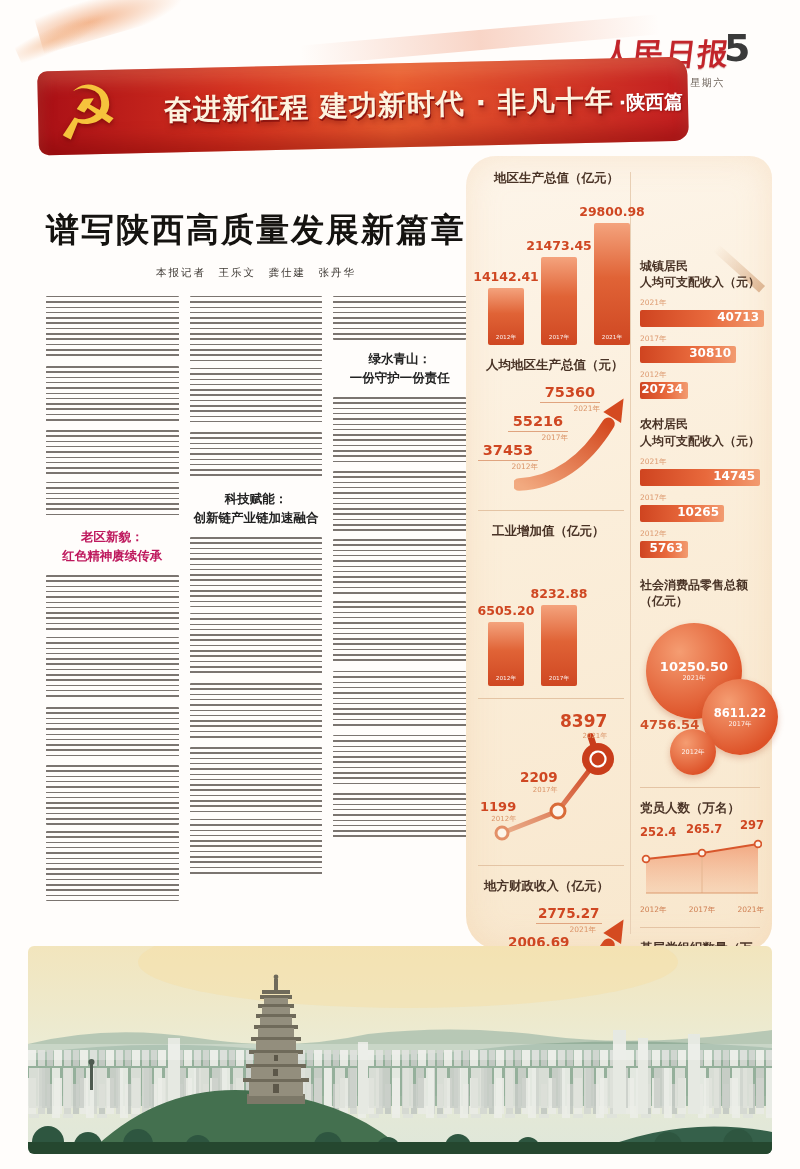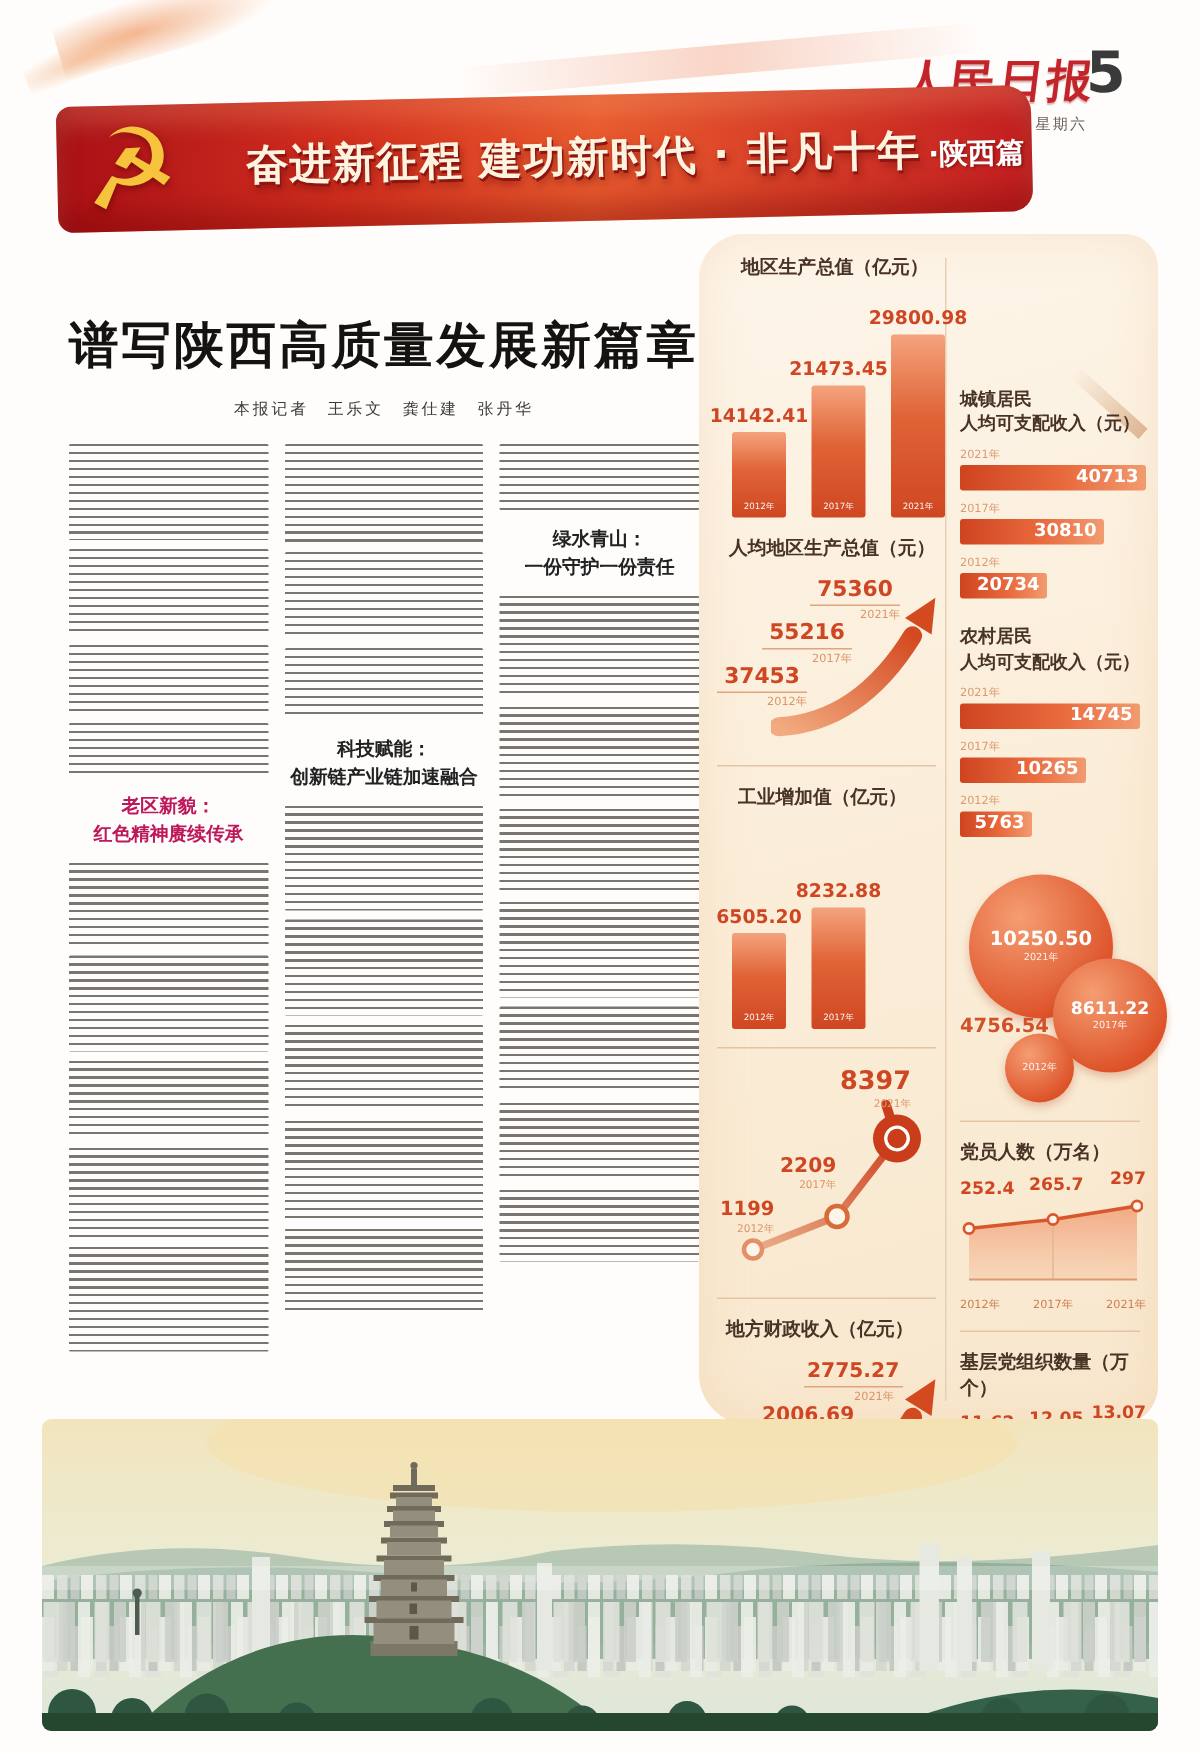--- a/index.html
+++ b/index.html
@@ -317,21 +317,21 @@
             </div>
         </div>
         <div class="hrow">
           <div class="hyr">2017年</div>
           <div class="hbar" style="width:96px">
               <span class="hval">30810</span>
             </div>
         </div>
         <div class="hrow">
           <div class="hyr">2012年</div>
-          <div class="hbar" style="width:58px">
+          <div class="hbar" style="width:48px">
               <span class="hval">20734</span>
             </div>
         </div>
       </div>
 
       <div style="height:10px"></div>
 
       <div>
         <div class="ctitle" style="font-size:12px">
           <div>农村居民</div>
@@ -353,20 +353,24 @@
           <div class="hyr">2012年</div>
           <div class="hbar" style="width:48px">
               <span class="hval">5763</span>
             </div>
         </div>
       </div>
 
       <div style="height:12px"></div>
 
       <div>
+        <div class="ctitle" style="font-size:12px">
+          <div>社会消费品零售总额</div>
+          <div>（亿元）</div>
+        </div>
         <div class="bubble-plot">
           <div class="bub" style="left:6px;top:6px;width:96px;height:96px">
             <span class="bval" style="font-size:13px">10250.50</span>
             <span class="byr">2021年</span>
           </div>
           <div class="bub" style="left:62px;top:62px;width:76px;height:76px">
             <span class="bval" style="font-size:11.5px">8611.22</span>
             <span class="byr">2017年</span>
           </div>
           <div class="bub" style="left:30px;top:112px;width:46px;height:46px">

